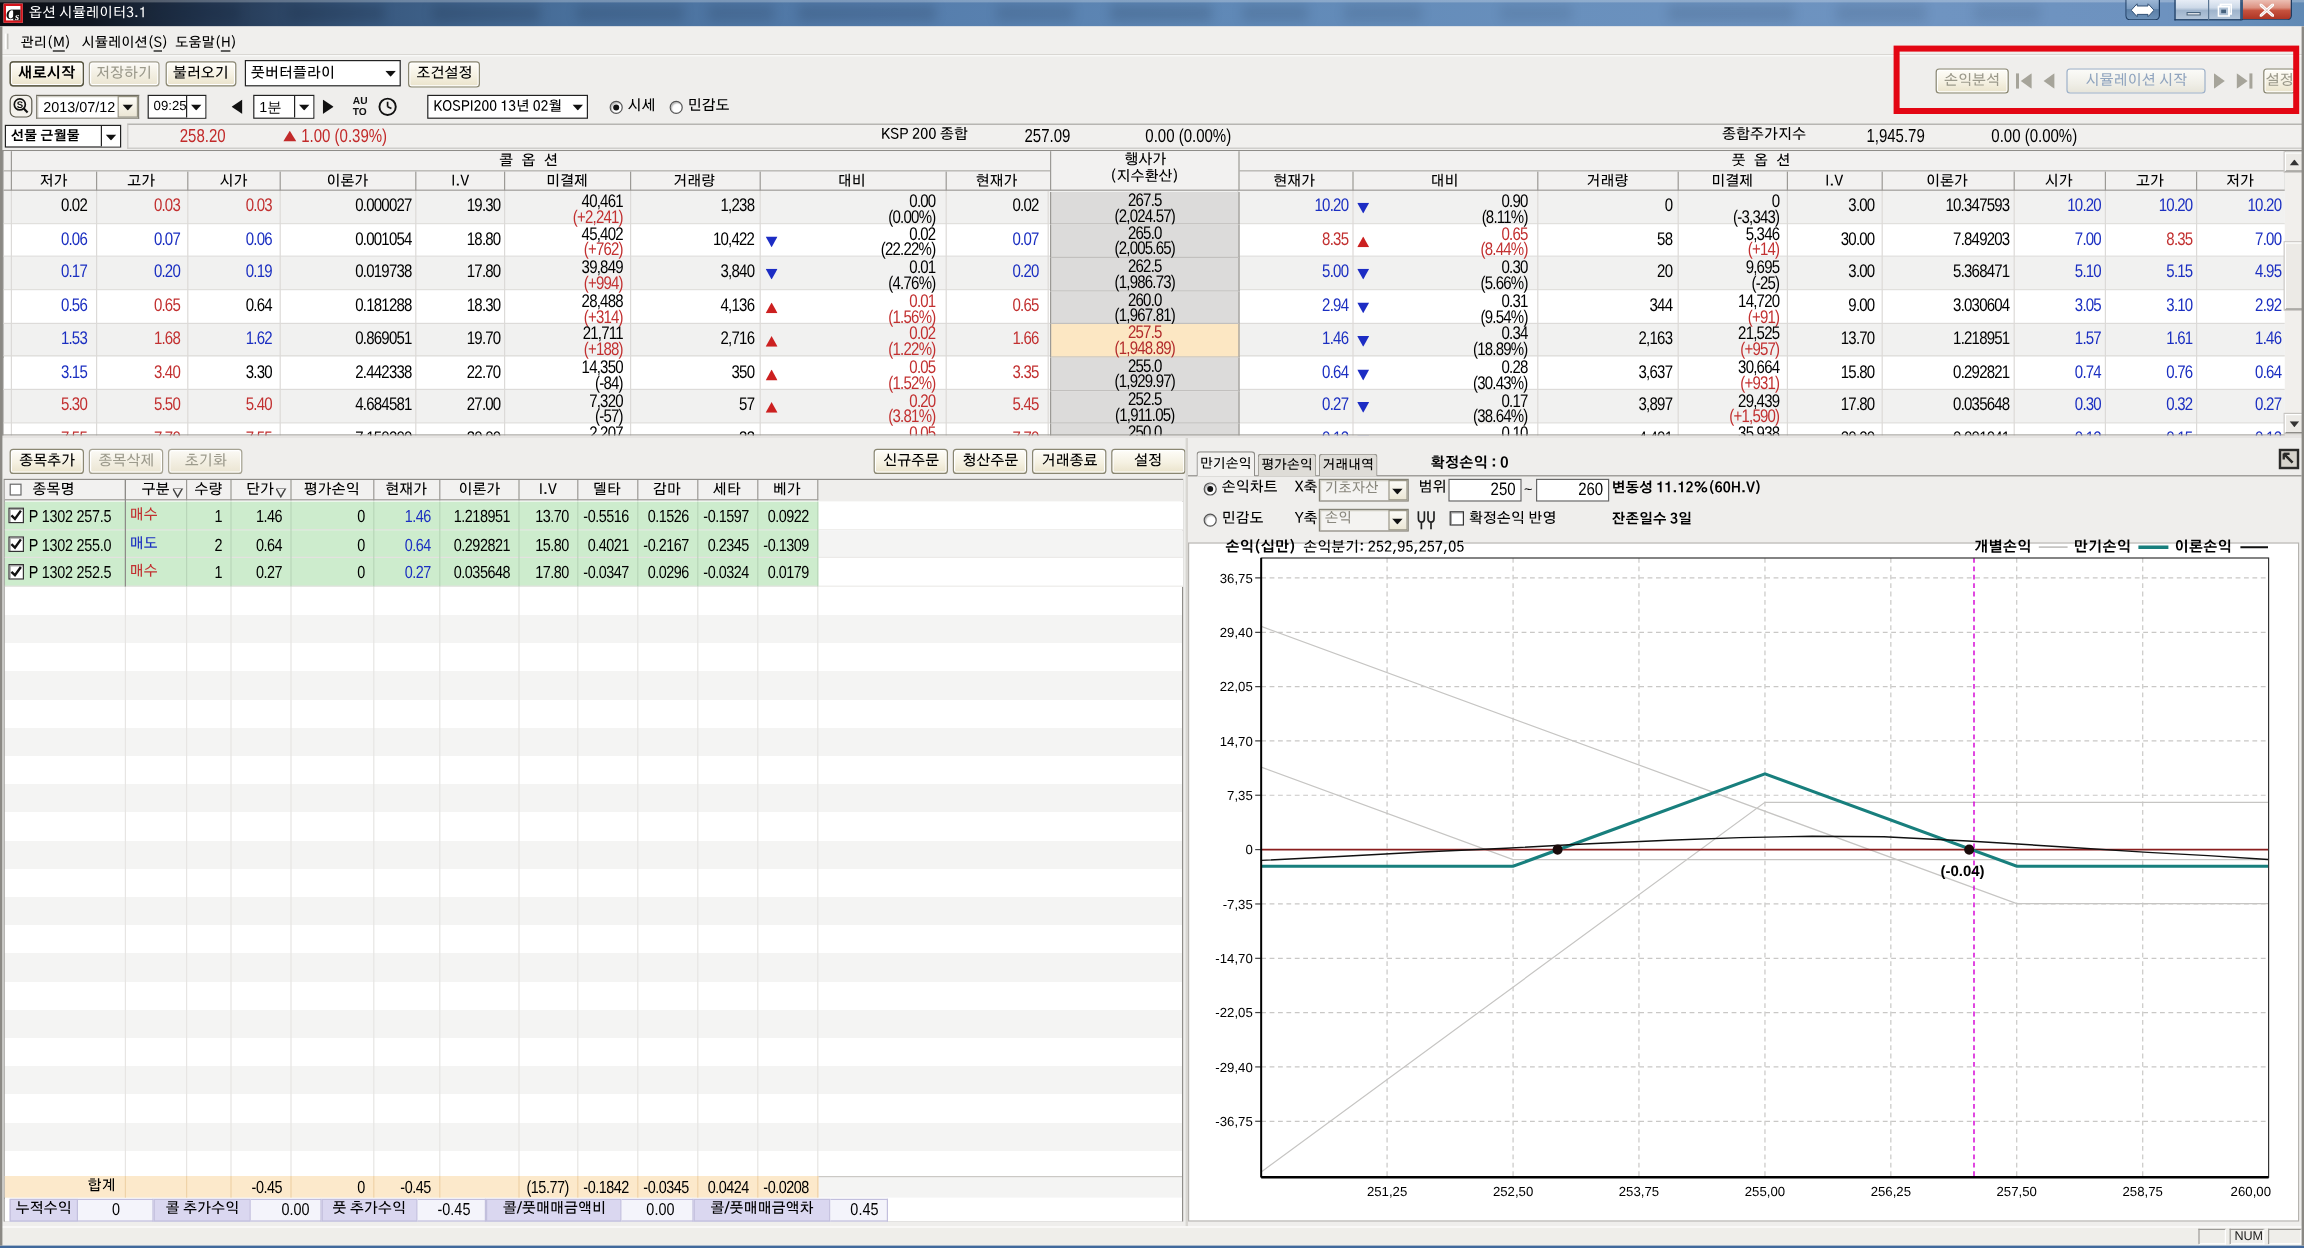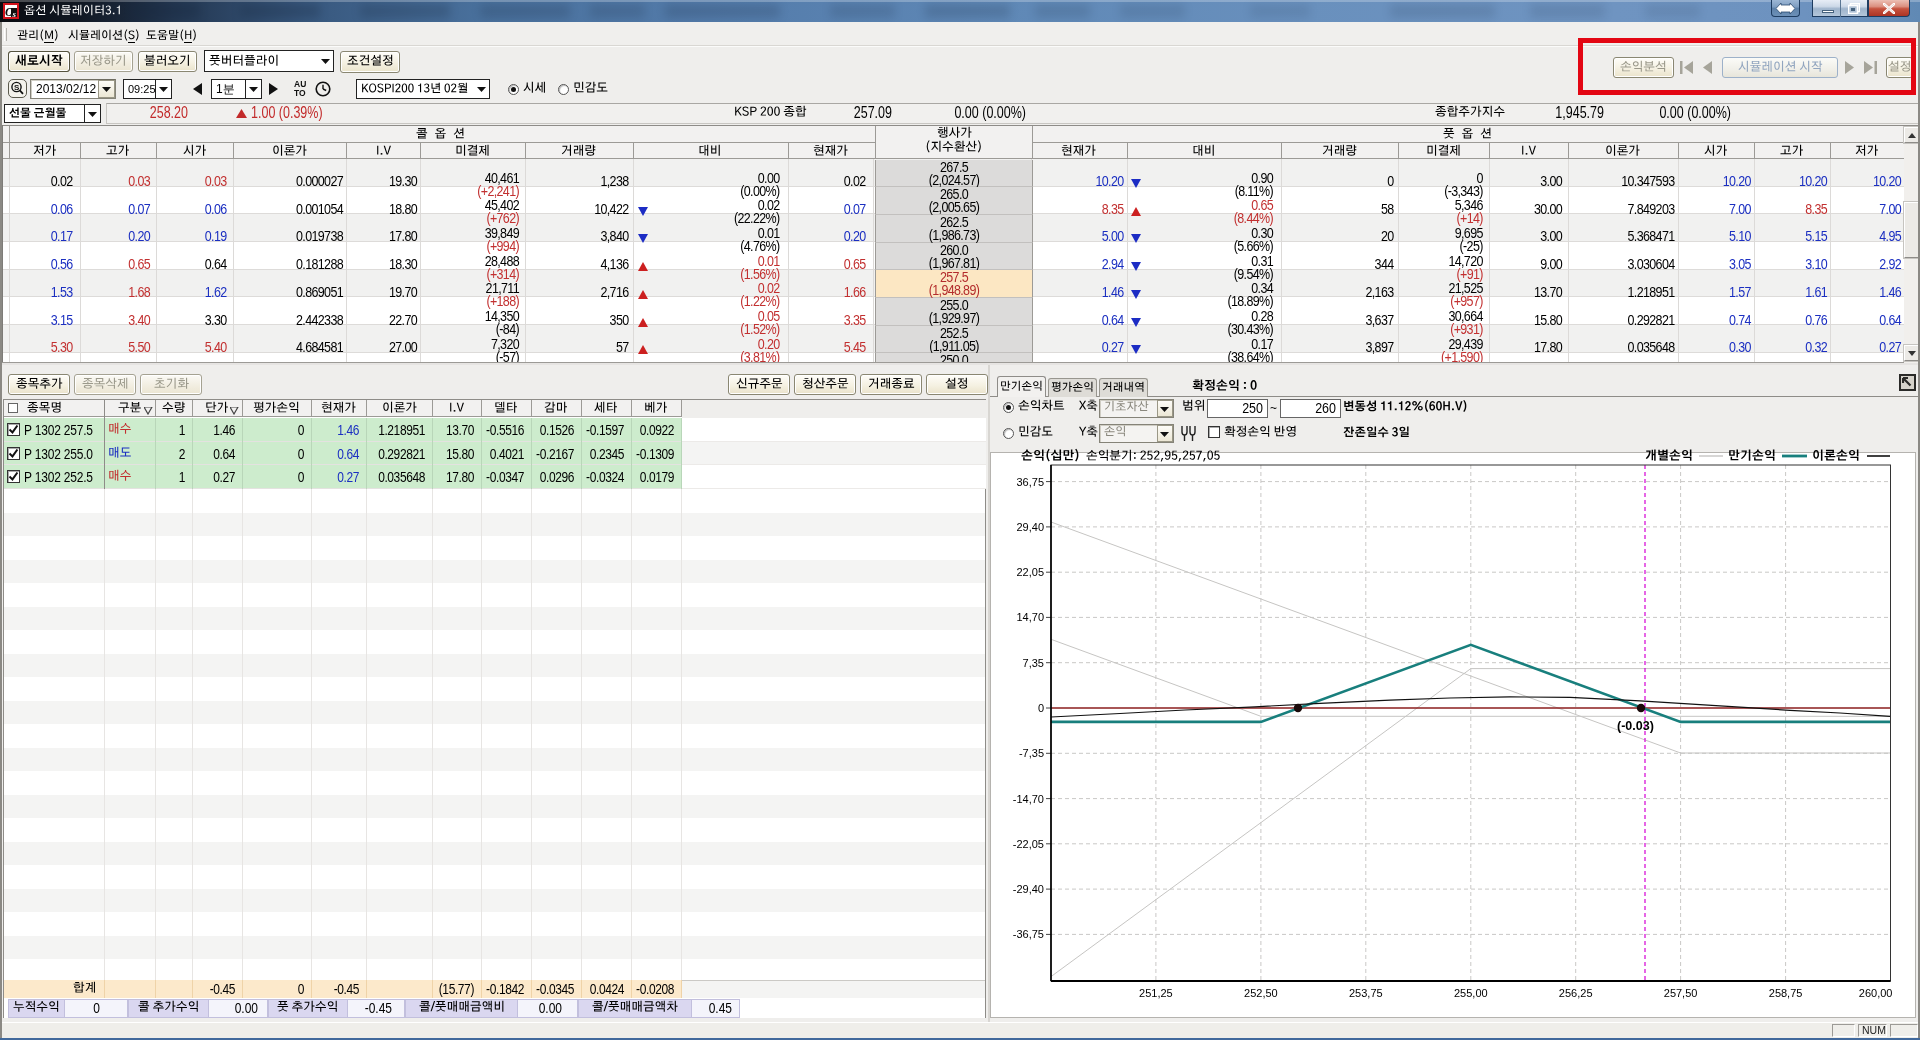--- a/index.html
+++ b/index.html
@@ -146,21 +146,21 @@
 <svg style="position:absolute;left:10px;top:81px" width="15" height="15">
     <circle cx="6.5" cy="6" r="4.6" fill="none" stroke="#111" stroke-width="1.4"></circle>
     <line x1="9.8" y1="9.4" x2="13" y2="12.8" stroke="#111" stroke-width="1.8"></line>
     <text x="4" y="9" font-size="8" font-weight="bold" fill="#111" font-family="Liberation Sans">S</text>
   </svg>
 <div style="position:absolute;left:30px;top:79px;width:86px;height:20px;background:#fff;border:1px solid #858378;border-top-color:#6e6c60;box-shadow:inset 1px 1px 0 #cfcdc4;"></div>
 <div style="position:absolute;left:98px;top:80px;width:17px;height:18px;background:linear-gradient(180deg,#fdfcf8,#ece7d5);border:1px solid #9a9786;"></div>
 <svg style="position:absolute;left:102px;top:87.0px" width="9" height="5">
     <polygon points="0,0 9,0 4.5,5" fill="#111"></polygon>
   </svg>
-<div style="position:absolute;left:36px;top:82.2px;font-size:12px;color:#000;white-space:pre;line-height:14px;">2013/02/12</div>
+<div style="position:absolute;left:36px;top:82.2px;font-size:12px;color:#000;white-space:pre;line-height:14px;">2013/07/12</div>
 <div style="position:absolute;left:123px;top:79px;width:49px;height:20px;background:#fff;border:1px solid #222;"></div>
 <div style="position:absolute;left:155px;top:80px;width:16px;height:18px;background:#fff;border-left:1px solid #222;"></div>
 <svg style="position:absolute;left:159px;top:87.0px" width="9" height="5">
     <polygon points="0,0 9,0 4.5,5" fill="#111"></polygon>
   </svg>
 <div style="position:absolute;left:128px;top:82.85px;font-size:11px;color:#000;white-space:pre;line-height:13px;">09:25</div>
 <svg style="position:absolute;left:193px;top:83px" width="9" height="12">
     <polygon points="9,0 9,12 0,6.0" fill="#111"></polygon>
   </svg>
 <div style="position:absolute;left:211px;top:79px;width:51px;height:20px;background:#fff;border:1px solid #222;"></div>
@@ -520,21 +520,21 @@
 <div style="position:absolute;left:877px;top:284.3px;width:154px;text-align:center;font-size:12.5px;letter-spacing:-0.65px;color:#b32c2c;line-height:13px;transform:scaleY(1.22);transform-origin:50% 50%;">(1,948.89)</div>
 <div style="position:absolute;left:875px;top:298.0px;width:158px;height:27.7px;background:#dcdbda;border-left:1px solid #9c9a96;border-right:1px solid #9c9a96;border-bottom:1px solid #c2c0be;overflow:hidden;"></div>
 <div style="position:absolute;left:877px;top:299.0px;width:154px;text-align:center;font-size:12.5px;letter-spacing:-0.65px;color:#000;line-height:13px;transform:scaleY(1.22);transform-origin:50% 50%;">255.0</div>
 <div style="position:absolute;left:877px;top:312.0px;width:154px;text-align:center;font-size:12.5px;letter-spacing:-0.65px;color:#000;line-height:13px;transform:scaleY(1.22);transform-origin:50% 50%;">(1,929.97)</div>
 <div style="position:absolute;left:875px;top:325.7px;width:158px;height:27.7px;background:#dcdbda;border-left:1px solid #9c9a96;border-right:1px solid #9c9a96;border-bottom:1px solid #c2c0be;overflow:hidden;"></div>
 <div style="position:absolute;left:877px;top:326.7px;width:154px;text-align:center;font-size:12.5px;letter-spacing:-0.65px;color:#000;line-height:13px;transform:scaleY(1.22);transform-origin:50% 50%;">252.5</div>
 <div style="position:absolute;left:877px;top:339.7px;width:154px;text-align:center;font-size:12.5px;letter-spacing:-0.65px;color:#000;line-height:13px;transform:scaleY(1.22);transform-origin:50% 50%;">(1,911.05)</div>
 <div style="position:absolute;left:875px;top:353.4px;width:158px;height:10.600000000000023px;background:#dcdbda;border-left:1px solid #9c9a96;border-right:1px solid #9c9a96;border-bottom:1px solid #c2c0be;overflow:hidden;"></div>
 <div style="position:absolute;left:877px;top:354.4px;width:154px;text-align:center;font-size:12.5px;letter-spacing:-0.65px;color:#000;line-height:13px;transform:scaleY(1.22);transform-origin:50% 50%;">250.0</div>
 <div style="position:absolute;left:877px;top:367.4px;width:154px;text-align:center;font-size:12.5px;letter-spacing:-0.65px;color:#000;line-height:13px;transform:scaleY(1.22);transform-origin:50% 50%;">(1,892.13)</div>
-<div style="position:absolute;left:0px;top:0px;width:1920px;height:364px;overflow:hidden;margin-top:10px;">
+<div style="position:absolute;left:0px;top:0px;width:1920px;height:364px;overflow:hidden;">
     <div style="position:absolute;left:11px;top:164.0px;width:61.5px;text-align:right;font-size:12.5px;color:#000;letter-spacing:-0.65px;white-space:pre;line-height:14px;transform:scaleY(1.22);transform-origin:50% 50%;">0.02</div>
     <div style="position:absolute;left:81.5px;top:164.0px;width:68.5px;text-align:right;font-size:12.5px;color:#c23030;letter-spacing:-0.65px;white-space:pre;line-height:14px;transform:scaleY(1.22);transform-origin:50% 50%;">0.03</div>
     <div style="position:absolute;left:158px;top:164.0px;width:68.5px;text-align:right;font-size:12.5px;color:#c23030;letter-spacing:-0.65px;white-space:pre;line-height:14px;transform:scaleY(1.22);transform-origin:50% 50%;">0.03</div>
     <div style="position:absolute;left:234.5px;top:164.0px;width:108.5px;text-align:right;font-size:12.5px;color:#000;letter-spacing:-0.65px;white-space:pre;line-height:14px;transform:scaleY(1.22);transform-origin:50% 50%;">0.000027</div>
     <div style="position:absolute;left:348px;top:164.0px;width:69px;text-align:right;font-size:12.5px;color:#000;letter-spacing:-0.65px;white-space:pre;line-height:14px;transform:scaleY(1.22);transform-origin:50% 50%;">19.30</div>
     <div style="position:absolute;left:422px;top:160.5px;width:97px;text-align:right;font-size:12.5px;color:#000;letter-spacing:-0.65px;white-space:pre;line-height:14px;transform:scaleY(1.22);transform-origin:50% 50%;">40,461</div>
     <div style="position:absolute;left:422px;top:173.5px;width:97px;text-align:right;font-size:12.5px;color:#c23030;letter-spacing:-0.65px;white-space:pre;line-height:14px;transform:scaleY(1.22);transform-origin:50% 50%;">(+2,241)</div>
     <div style="position:absolute;left:527px;top:164.0px;width:101.5px;text-align:right;font-size:12.5px;color:#000;letter-spacing:-0.65px;white-space:pre;line-height:14px;transform:scaleY(1.22);transform-origin:50% 50%;">1,238</div>
     <div style="position:absolute;left:634.5px;top:160.5px;width:145.0px;text-align:right;font-size:12.5px;color:#000;letter-spacing:-0.65px;white-space:pre;line-height:14px;transform:scaleY(1.22);transform-origin:50% 50%;">0.00</div>
     <div style="position:absolute;left:634.5px;top:173.5px;width:145.0px;text-align:right;font-size:12.5px;color:#000;letter-spacing:-0.65px;white-space:pre;line-height:14px;transform:scaleY(1.22);transform-origin:50% 50%;">(0.00%)</div>
@@ -1375,21 +1375,21 @@
     </g>
   </svg>
 <svg style="position:absolute;left:1812px;top:450px;overflow:visible" width="48" height="16">
     <g fill="#000" transform="translate(0 9.6)">
       <use href="#gc774b" transform="translate(0.0 0) scale(0.01172 -0.01172)"></use>
       <use href="#gb860b" transform="translate(12.0 0) scale(0.01172 -0.01172)"></use>
       <use href="#gc190b" transform="translate(23.9 0) scale(0.01172 -0.01172)"></use>
       <use href="#gc775b" transform="translate(35.9 0) scale(0.01172 -0.01172)"></use>
     </g>
   </svg>
-<div style="position:absolute;left:1617px;top:719px;font-size:12.5px;color:#000;white-space:pre;line-height:14px;font-weight:bold;">(-0.03)</div>
+<div style="position:absolute;left:1617px;top:719px;font-size:12.5px;color:#000;white-space:pre;line-height:14px;font-weight:bold;">(-0.04)</div>
 <div style="position:absolute;left:0px;top:1022px;width:1920px;height:16px;background:#efeeea;border-top:1px solid #fff;"></div>
 <div style="position:absolute;left:1832px;top:1024px;width:23px;height:13px;background:#efeeea;border:1px solid #9c9a96;border-bottom-color:#fff;border-right-color:#fff;"></div>
 <div style="position:absolute;left:1858px;top:1024px;width:29px;height:13px;background:#efeeea;border:1px solid #9c9a96;border-bottom-color:#fff;border-right-color:#fff;"></div>
 <div style="position:absolute;left:1890px;top:1024px;width:28px;height:13px;background:#efeeea;border:1px solid #9c9a96;border-bottom-color:#fff;border-right-color:#fff;"></div>
 <div style="position:absolute;left:1862px;top:1024px;font-size:10.5px;color:#222;white-space:pre;line-height:12px;">NUM</div>
 <div style="position:absolute;left:0px;top:1038px;width:1920px;height:2px;background:#41699c;"></div>
 <div style="position:absolute;left:0px;top:22px;width:2px;height:1016px;background:#8b8984;"></div>
 <div style="position:absolute;left:1918px;top:22px;width:2px;height:1016px;background:#8b8984;"></div>
 <div style="position:absolute;left:1578px;top:38px;width:338px;height:57px;border:5px solid #e30613;z-index:50;"></div>
 <svg width="0" height="0" style="position:absolute">

